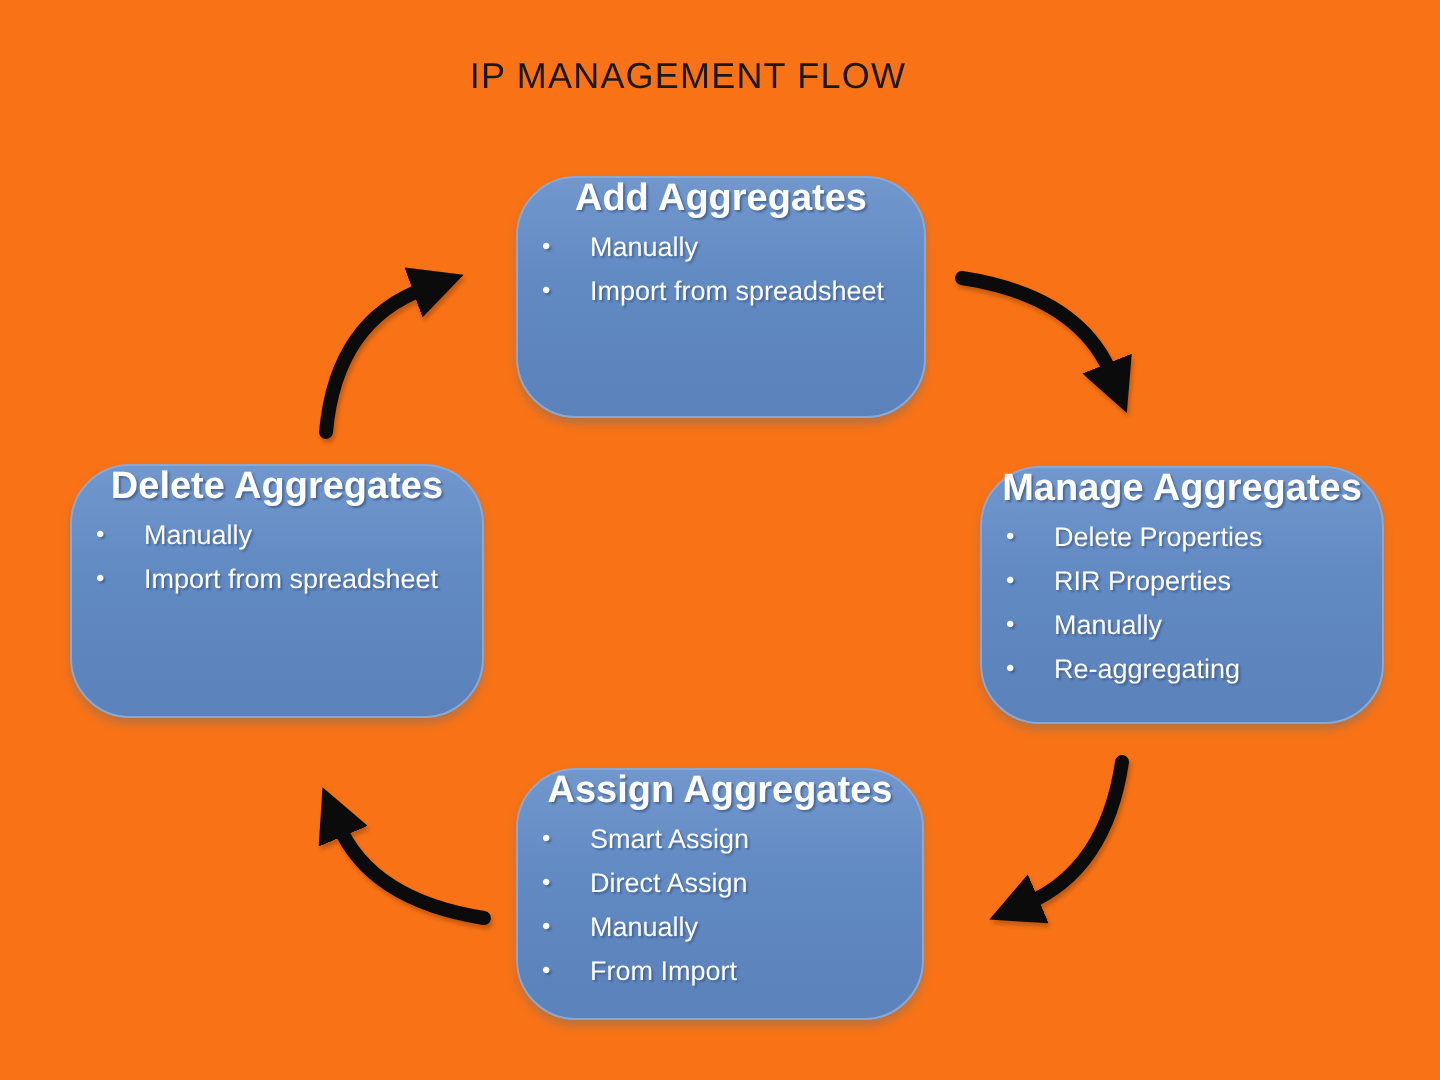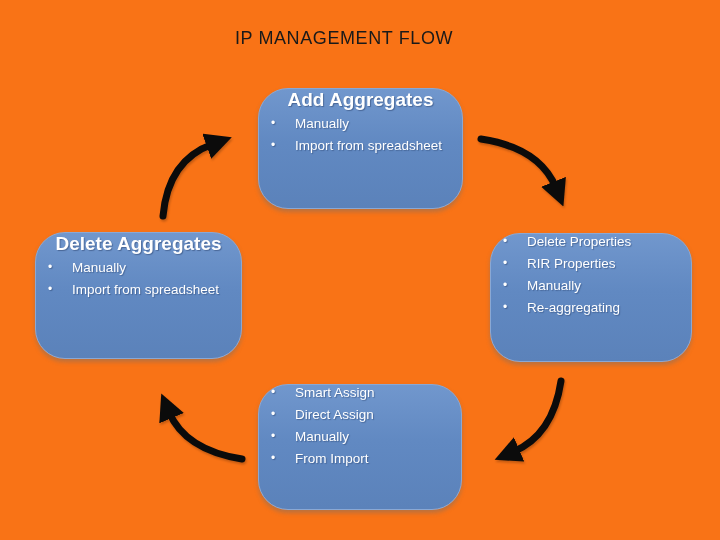--- a/index.html
+++ b/index.html
@@ -100,29 +100,31 @@
 
   <div class="node node-add">
     <h2>Add Aggregates</h2>
     <ul>
       <li>Manually</li>
       <li>Import from spreadsheet</li>
     </ul>
   </div>
 
   <div class="node node-manage">
+    <h2>Manage Aggregates</h2>
     <ul>
       <li>Delete Properties</li>
       <li>RIR Properties</li>
       <li>Manually</li>
       <li>Re-aggregating</li>
     </ul>
   </div>
 
   <div class="node node-assign">
+    <h2>Assign Aggregates</h2>
     <ul>
       <li>Smart Assign</li>
       <li>Direct Assign</li>
       <li>Manually</li>
       <li>From Import</li>
     </ul>
   </div>
 
   <div class="node node-delete">
     <h2>Delete Aggregates</h2>

